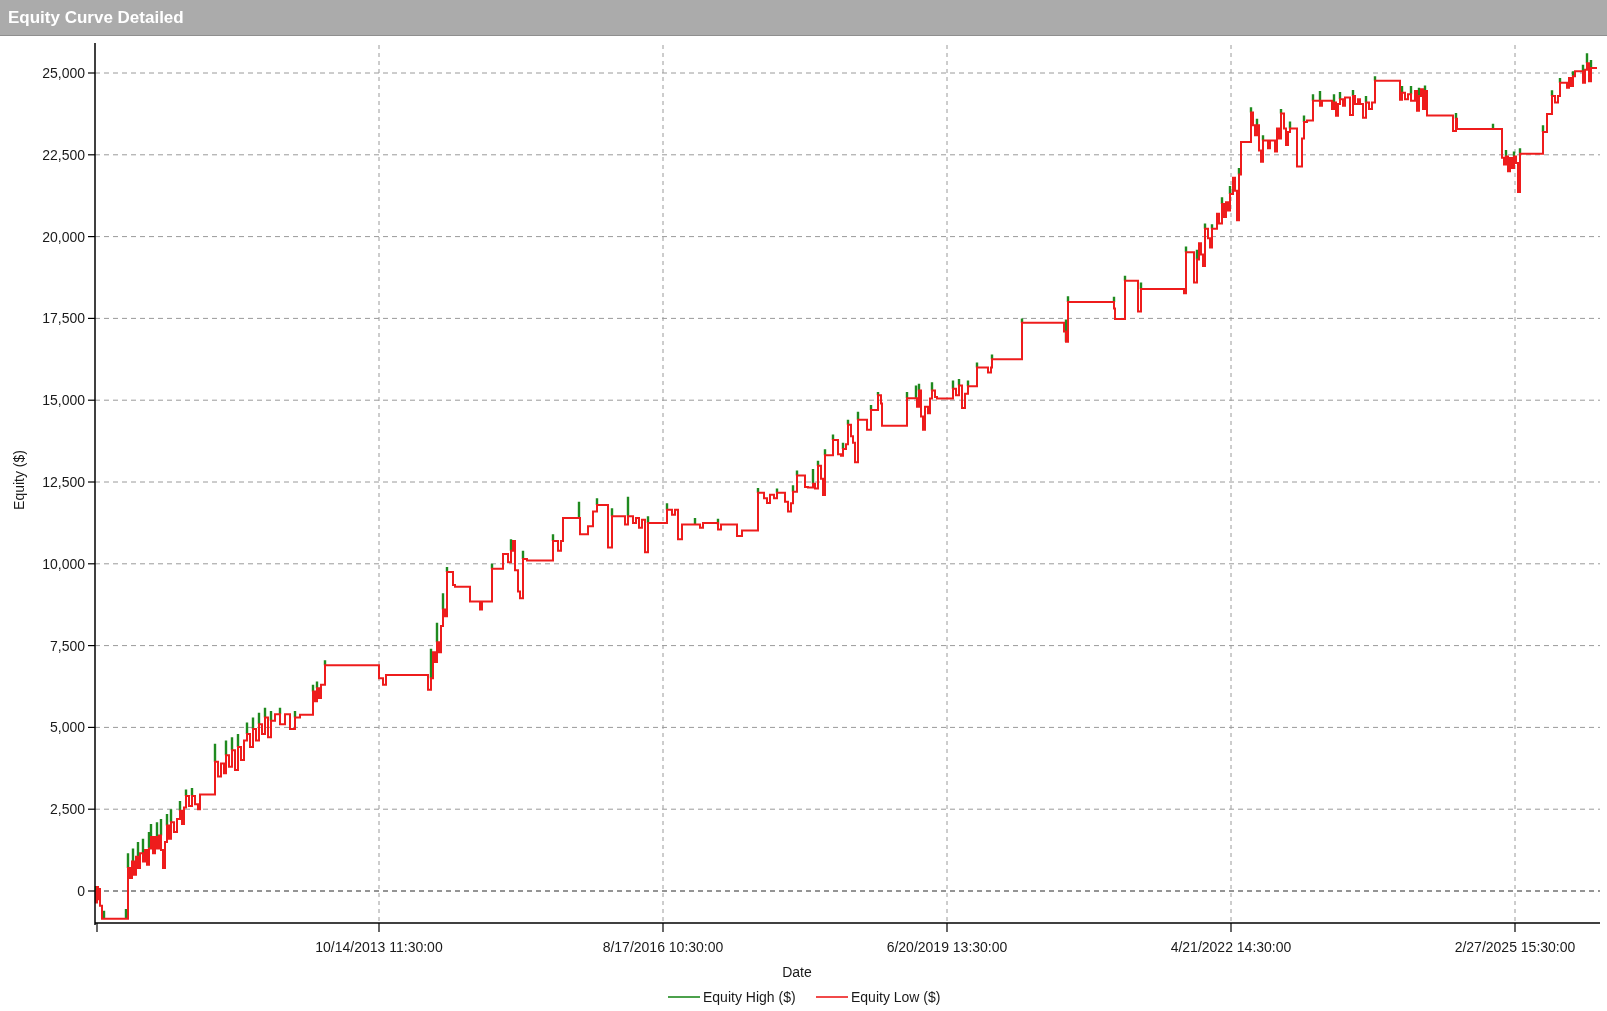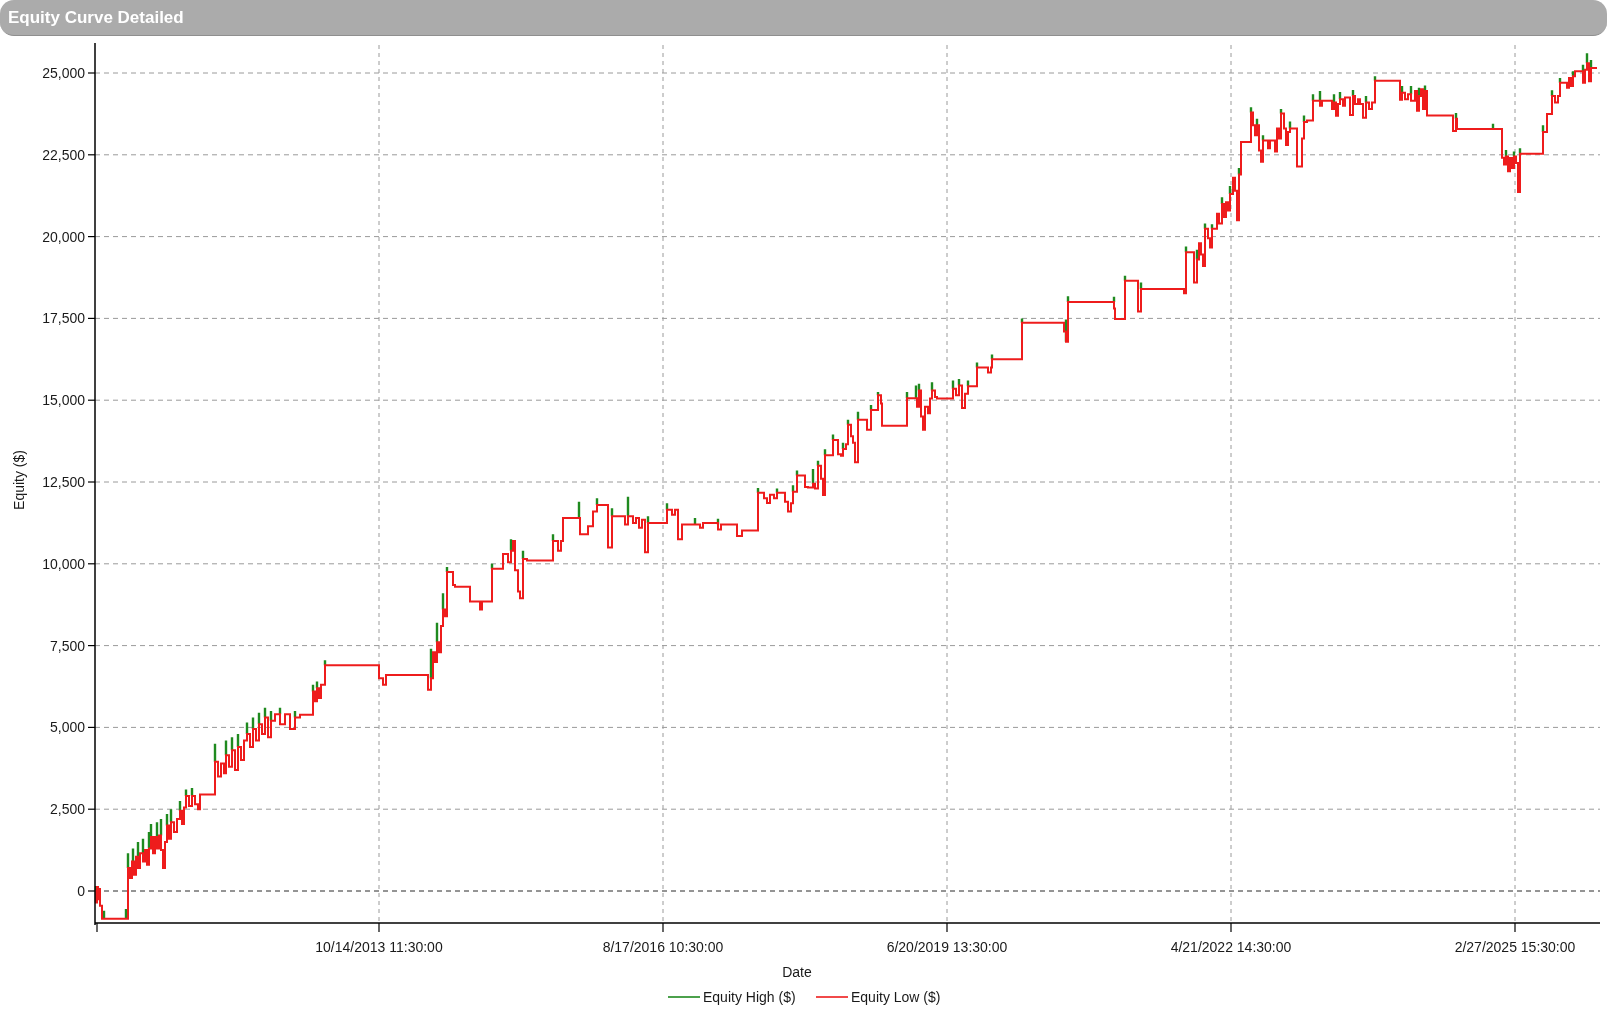--- a/index.html
+++ b/index.html
@@ -1,20 +1,20 @@
 <!DOCTYPE html>
 <html><head>
 <meta charset="utf-8">
 <style>
   html,body{margin:0;padding:0;background:#ffffff;}
   #stage{position:relative;width:1607px;height:1011px;background:#ffffff;overflow:hidden;
          font-family:"Liberation Sans",sans-serif;}
   #titlebar{position:absolute;left:0;top:0;width:1607px;height:36px;line-height:36px;
             font-size:17px;font-weight:bold;padding-left:8px;box-sizing:border-box;
-            border-bottom:1px solid #8f8f8f;border-radius:14px;}
+            border-bottom:1px solid #8f8f8f;}
   #chartsvg{position:absolute;left:0;top:36px;}
   text{font-family:"Liberation Sans",sans-serif;}
 </style>
 </head>
 <body>
 
 <div id="stage">
   <div id="titlebar" style="background: rgb(171, 171, 171); color: rgb(255, 255, 255);">
     <span>Equity Curve Detailed</span>
   </div>

